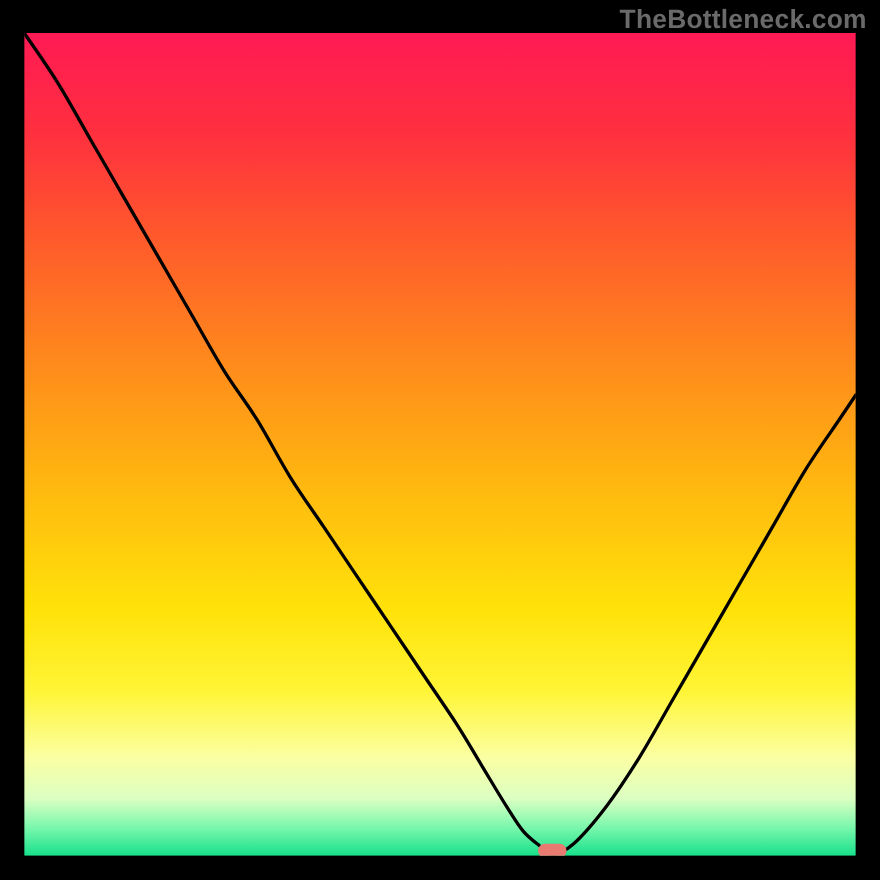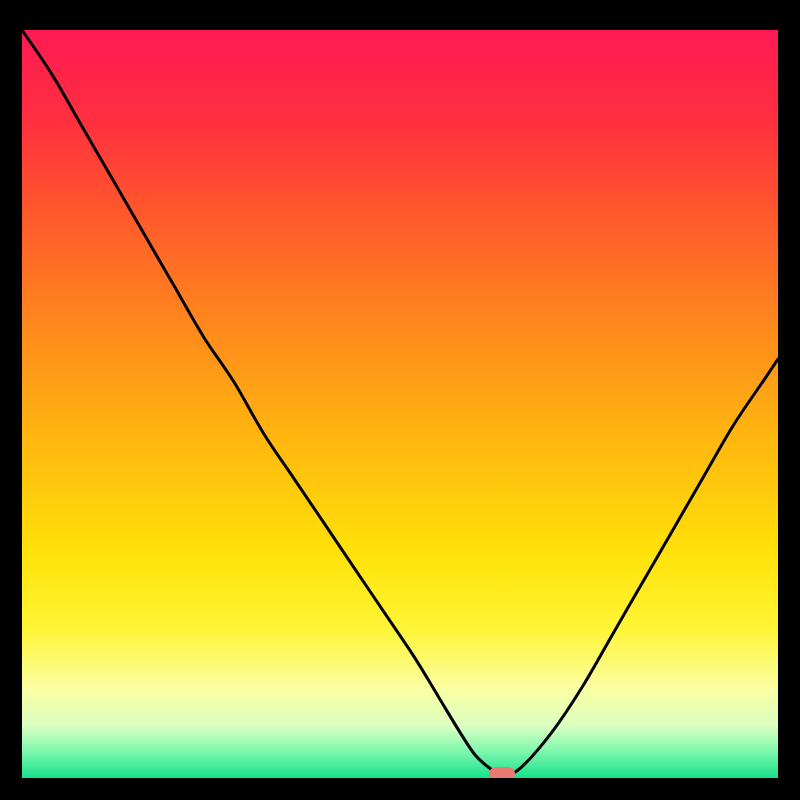--- a/index.html
+++ b/index.html
@@ -34,20 +34,21 @@
     top: 30px;
     width: 756px;
     height: 748px;
   }
   svg { display: block; }
 </style>
 </head>
 <body>
 
 <div class="frame">
+  <div class="watermark">TheBottleneck.com</div>
   <div class="plot">
     <svg id="chart-svg" width="756" height="748" viewBox="0 0 756 748">
         <defs>
           <linearGradient id="bg-grad" x1="0" y1="0" x2="0" y2="1">
             <stop offset="0.00%" stop-color="#ff1a54"></stop>
             <stop offset="12.00%" stop-color="#ff2f3f"></stop>
             <stop offset="25.00%" stop-color="#ff5a2b"></stop>
             <stop offset="40.00%" stop-color="#ff8a1c"></stop>
             <stop offset="55.00%" stop-color="#ffb80f"></stop>
             <stop offset="70.00%" stop-color="#ffe209"></stop>

